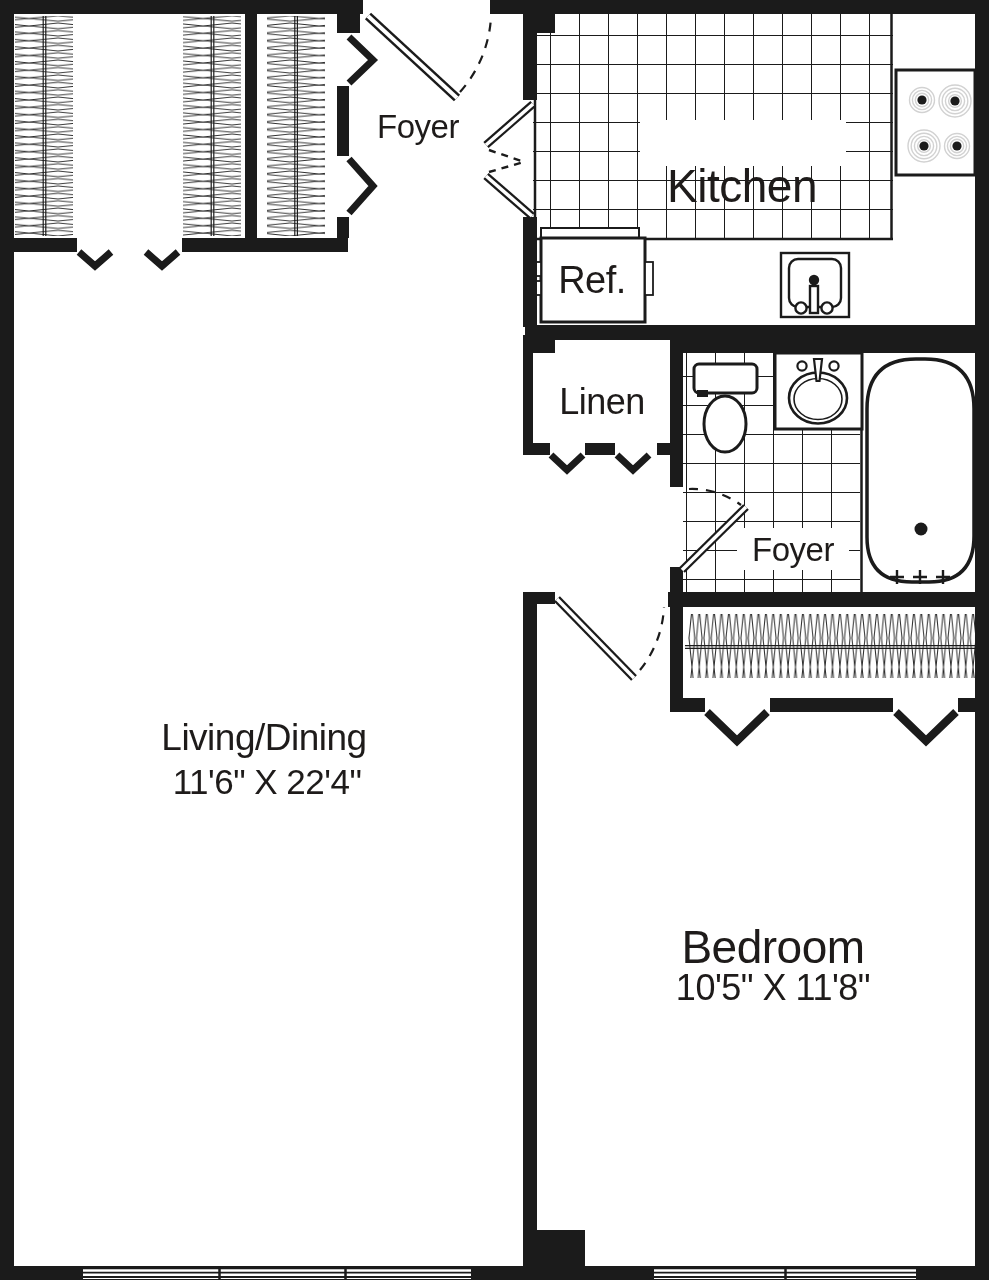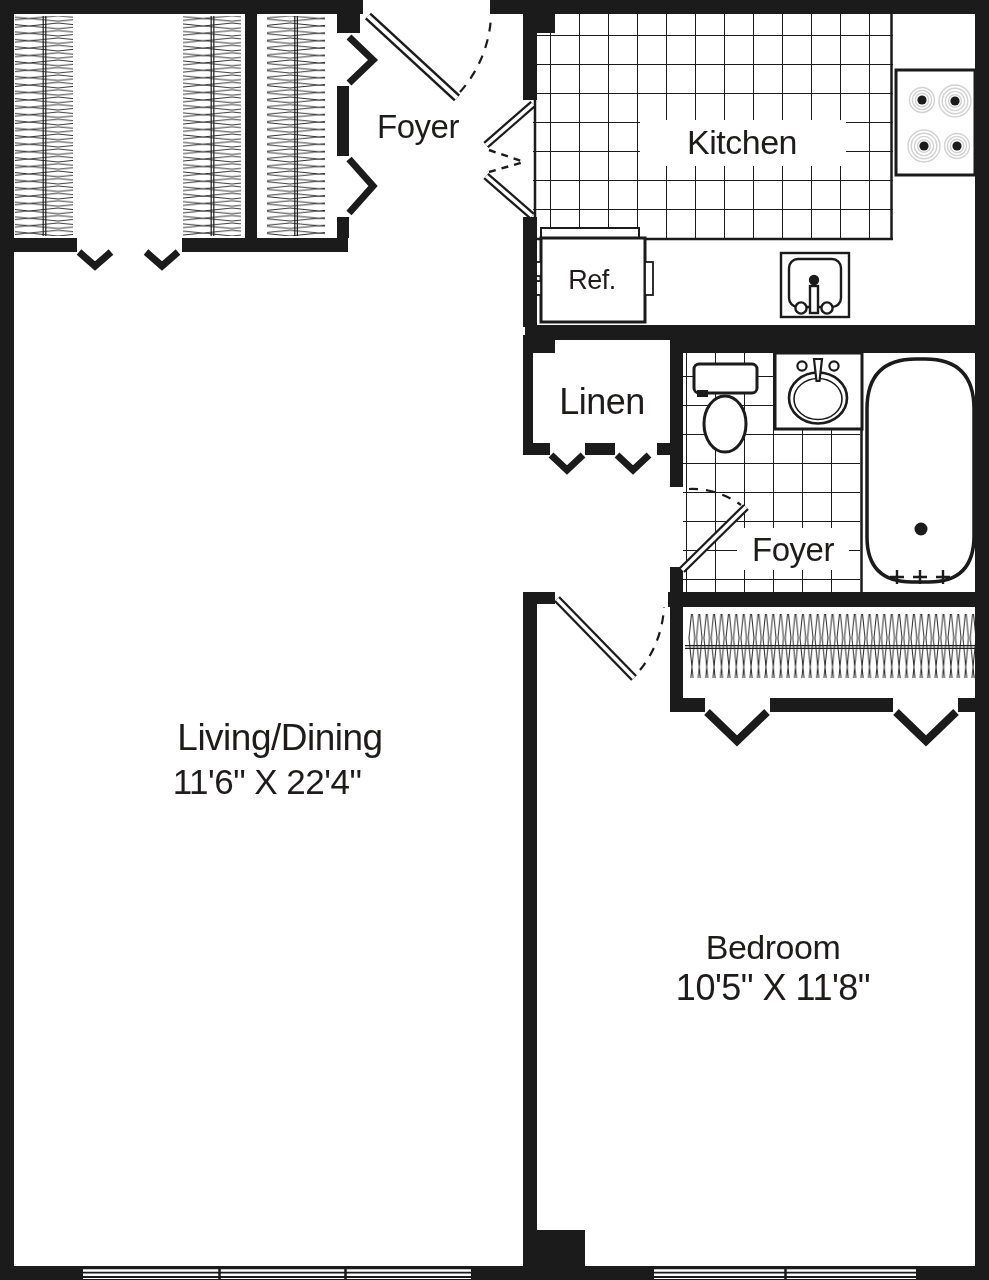--- a/index.html
+++ b/index.html
@@ -13,27 +13,27 @@
   .plan svg{position:absolute;left:0;top:0;}
   .lbl{
     position:absolute;
     transform:translate(-50%,-50%);
     color:#1e1b1a;
     white-space:nowrap;
     letter-spacing:-0.5px;
     line-height:1;
   }
   .fs-foyer{font-size:33px;}
-  .fs-kitchen{font-size:34px;}
-  .fs-ref{font-size:27px;}
+  .fs-kitchen{font-size:46px;margin-top:44px;}
+  .fs-ref{font-size:38px;}
   .fs-linen{font-size:36px;}
   .fs-bath{font-size:33px;}
   .fs-living{font-size:37px;}
   .fs-living-dim{font-size:35px;}
-  .fs-bed{font-size:34px;}
+  .fs-bed{font-size:46px;}
   .fs-bed-dim{font-size:36px;}
 </style>
 </head>
 <body>
 
 <div class="plan">
 
 <svg width="989" height="1280" viewBox="0 0 989 1280">
   <defs>
     <pattern id="hangV" patternUnits="userSpaceOnUse" width="58" height="7.4">
@@ -244,18 +244,18 @@
     <path d="M707 712 L737 741 L767 712"></path>
     <path d="M896 712 L926 741 L956 712"></path>
   </g>
 </svg>
 
   <div class="lbl fs-foyer" style="left:418px; top:126px;">Foyer</div>
   <div class="lbl fs-kitchen" style="left:742px; top:142px;">Kitchen</div>
   <div class="lbl fs-ref" style="left:592px; top:280px;">Ref.</div>
   <div class="lbl fs-linen" style="left:602px; top:402px;">Linen</div>
   <div class="lbl fs-bath" style="left:793px; top:549px;">Foyer</div>
-  <div class="lbl fs-living" style="left:264px; top:737px;margin-left:16px;">Living/Dining</div>
+  <div class="lbl fs-living" style="left:264px; top:737px;">Living/Dining</div>
   <div class="lbl fs-living-dim" style="left:267px; top:781px;">11'6" X 22'4"</div>
   <div class="lbl fs-bed" style="left:773px; top:947px;">Bedroom</div>
   <div class="lbl fs-bed-dim" style="left:773px; top:988px;">10'5" X 11'8"</div>
 
 </div>
 
 </body></html>

